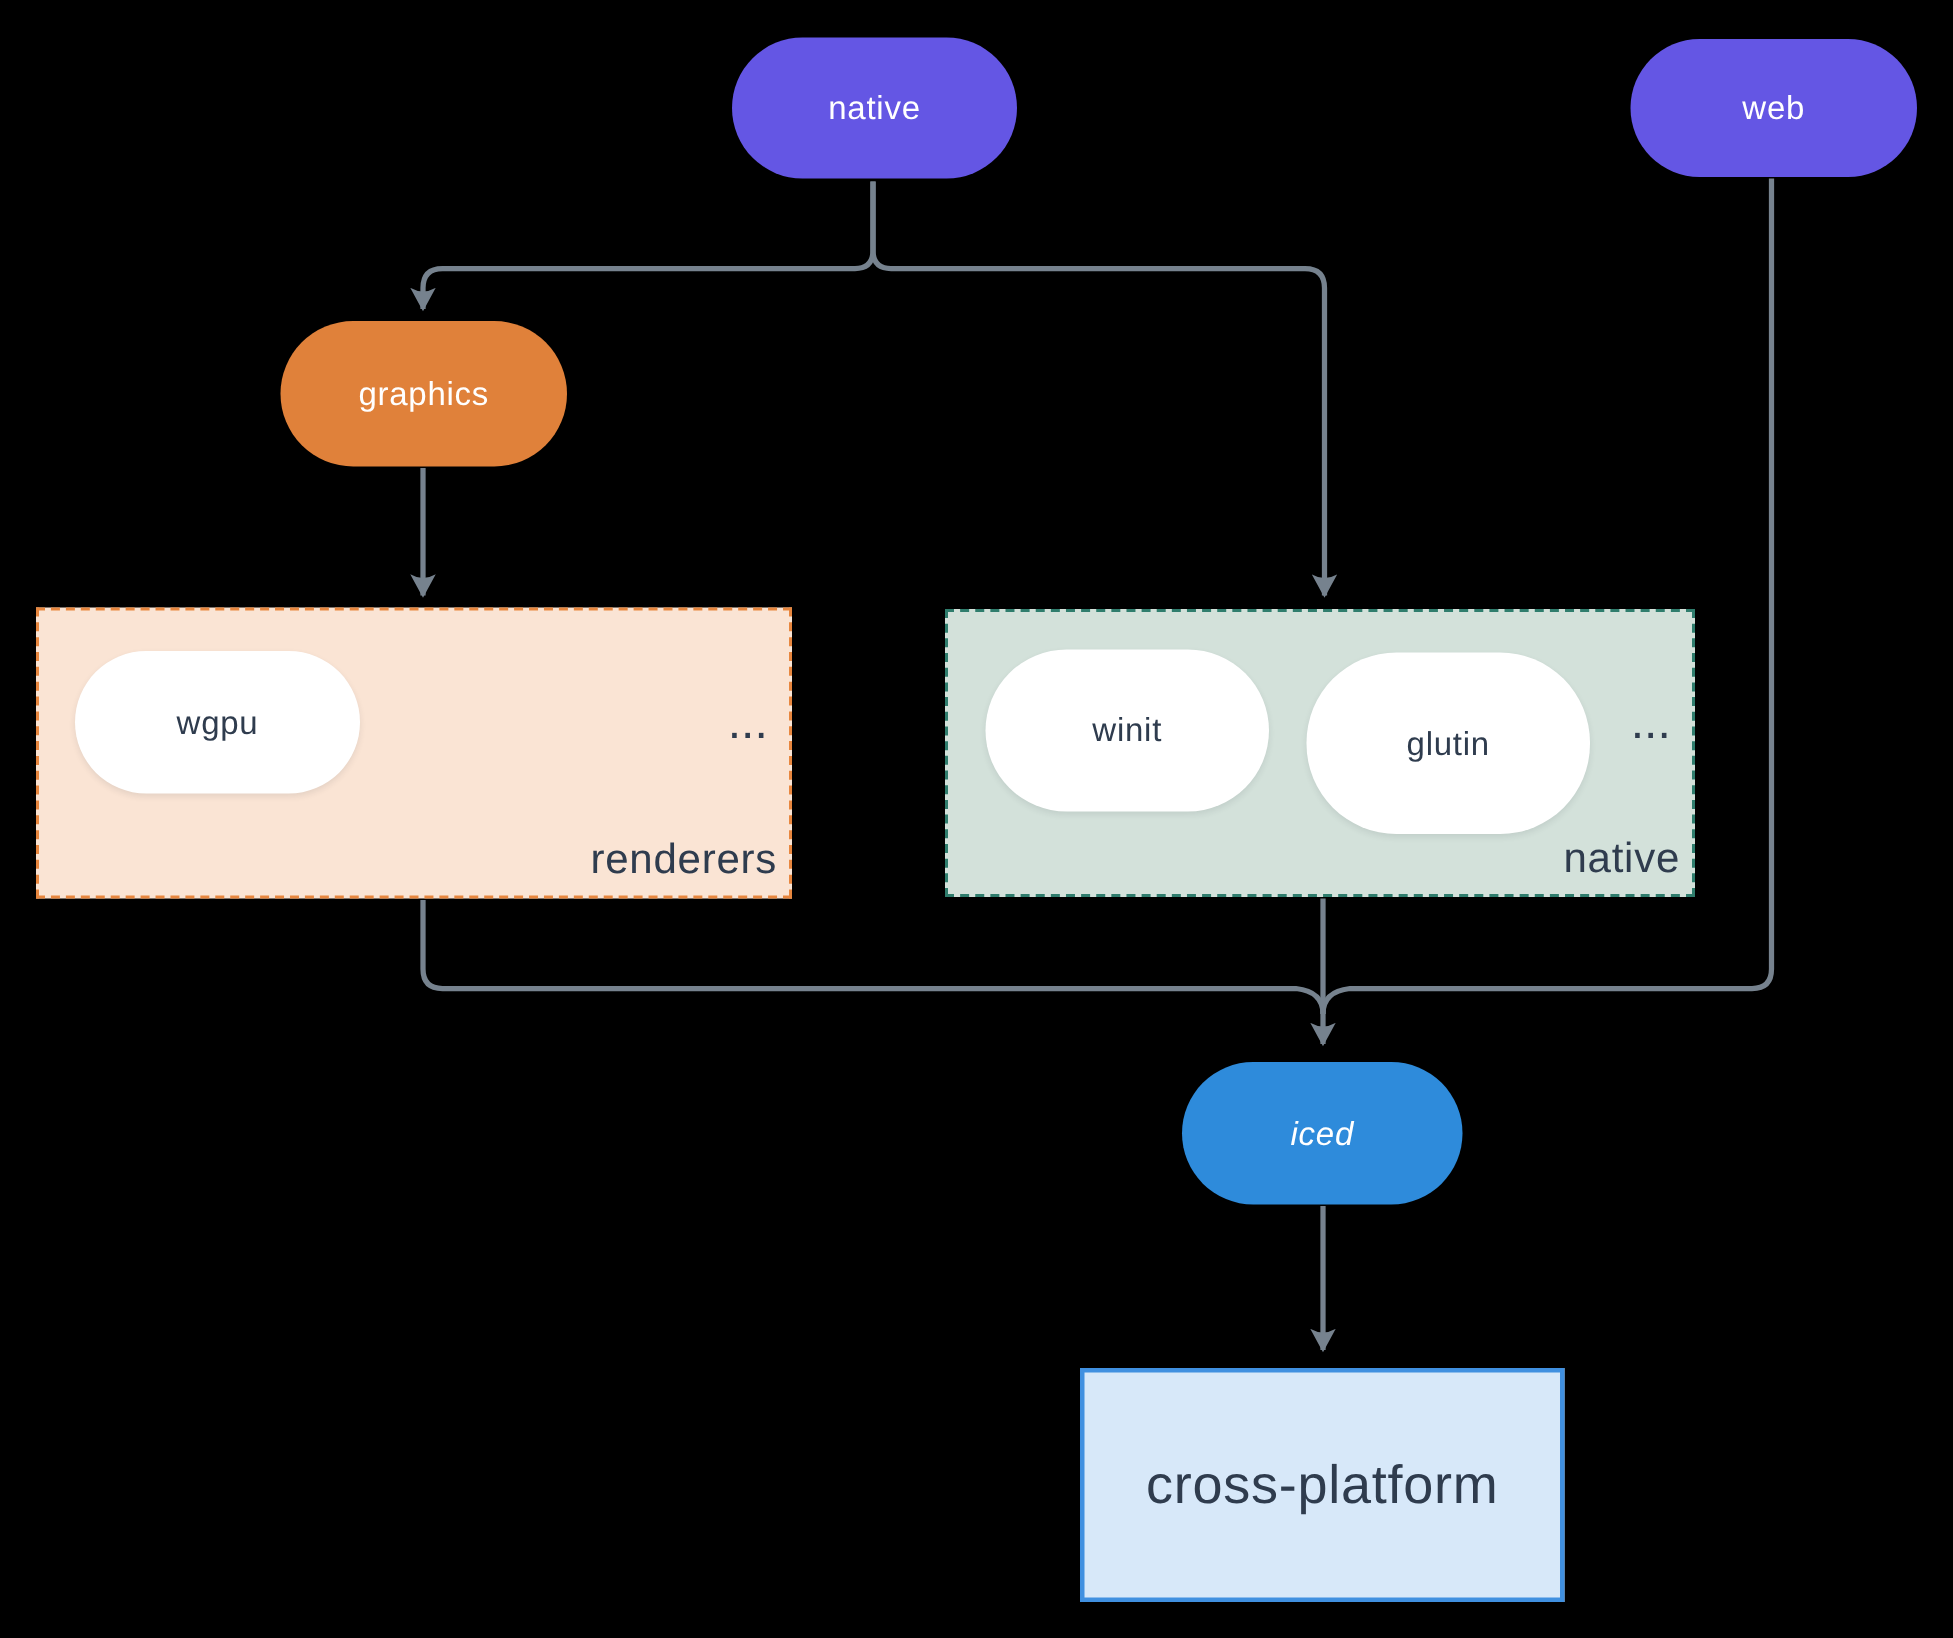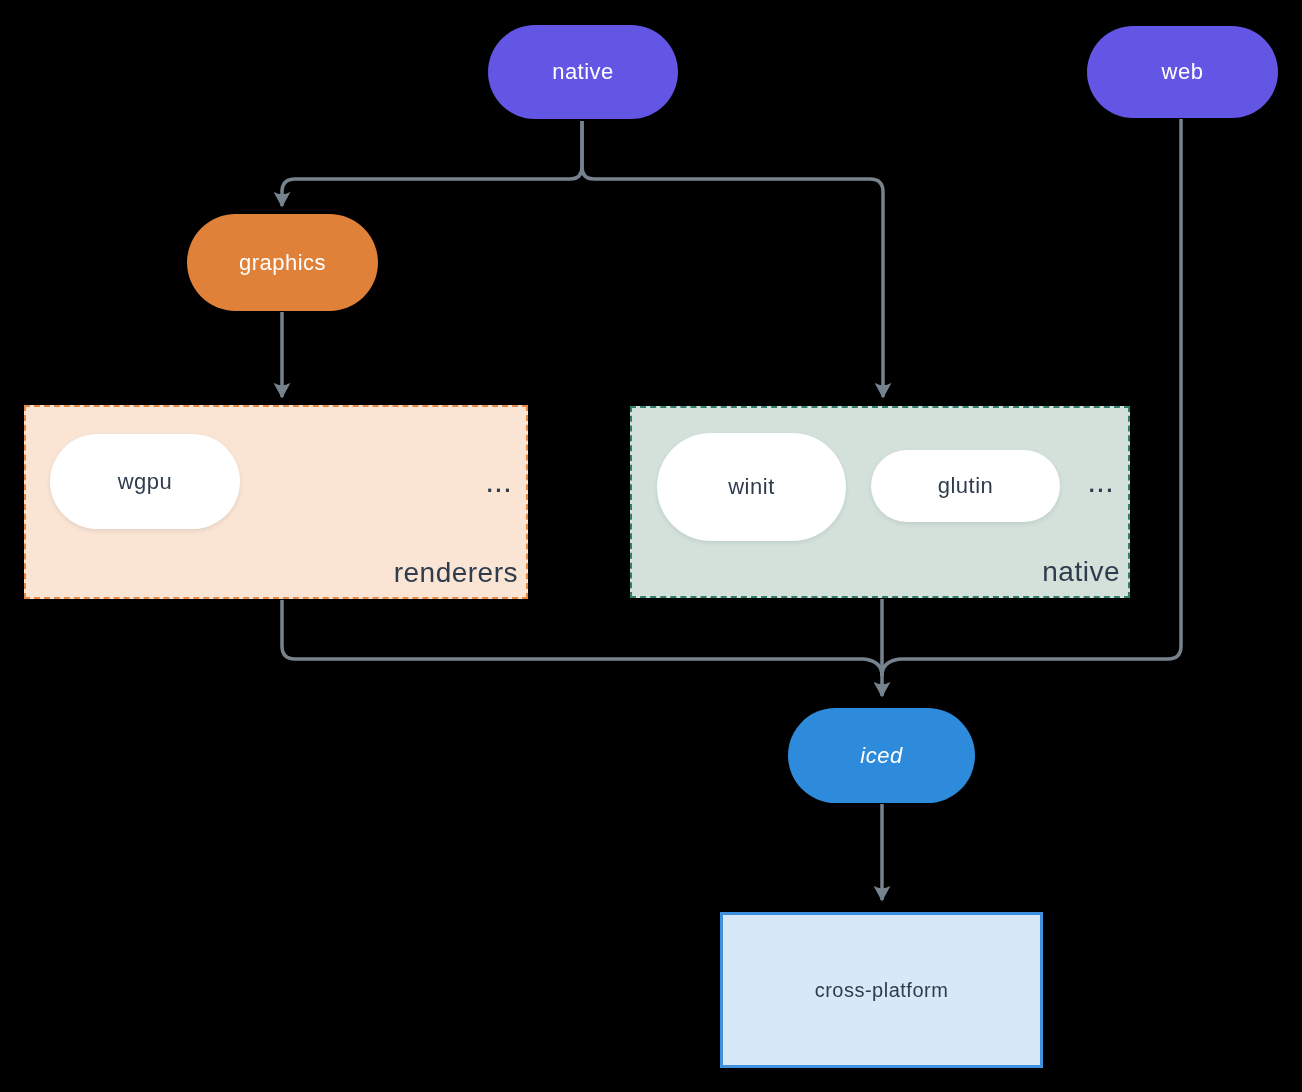--- a/index.html
+++ b/index.html
@@ -91,21 +91,21 @@
     left:720px;top:912px;
     width:323px;height:156px;
     box-sizing:border-box;
     background:var(--app_bg);
     border:3px solid var(--app_border);
     display:flex;
     flex-direction:column;
     align-items:center;
     justify-content:center;
     color:var(--dark_text);
-    font-size:20px;
+    font-size:36px;
     line-height:46px;
     letter-spacing:.5px;
   }
 </style>
 </head>
 <body>
 
 <div class="canvas">
 
   <svg class="edges" viewBox="0 0 1302 1092">
@@ -140,21 +140,21 @@
       <span>wgpu</span>
     </div>
     <div class="more" style="left:445px;top:27px;width:55px;height:95px;">...</div>
     <div class="group-label">renderers</div>
   </div>
 
   <div class="group-box shells" style="left:630px;top:406px;width:500px;height:192px;box-sizing:border-box;">
     <div class="pill white" style="left:25px;top:25px;width:189px;height:108px;">
       <span>winit</span>
     </div>
-    <div class="pill white" style="left:239px;top:42px;width:189px;height:72px;">
+    <div class="pill white" style="left:239px;top:27px;width:189px;height:121px;">
       <span>glutin</span>
     </div>
     <div class="more" style="left:441px;top:25px;width:55px;height:96px;">...</div>
     <div class="group-label">native</div>
   </div>
 
   <div class="pill blue" style="left:788px;top:708px;width:187px;height:95px;font-style:italic;">
     <span>iced</span>
   </div>
 

